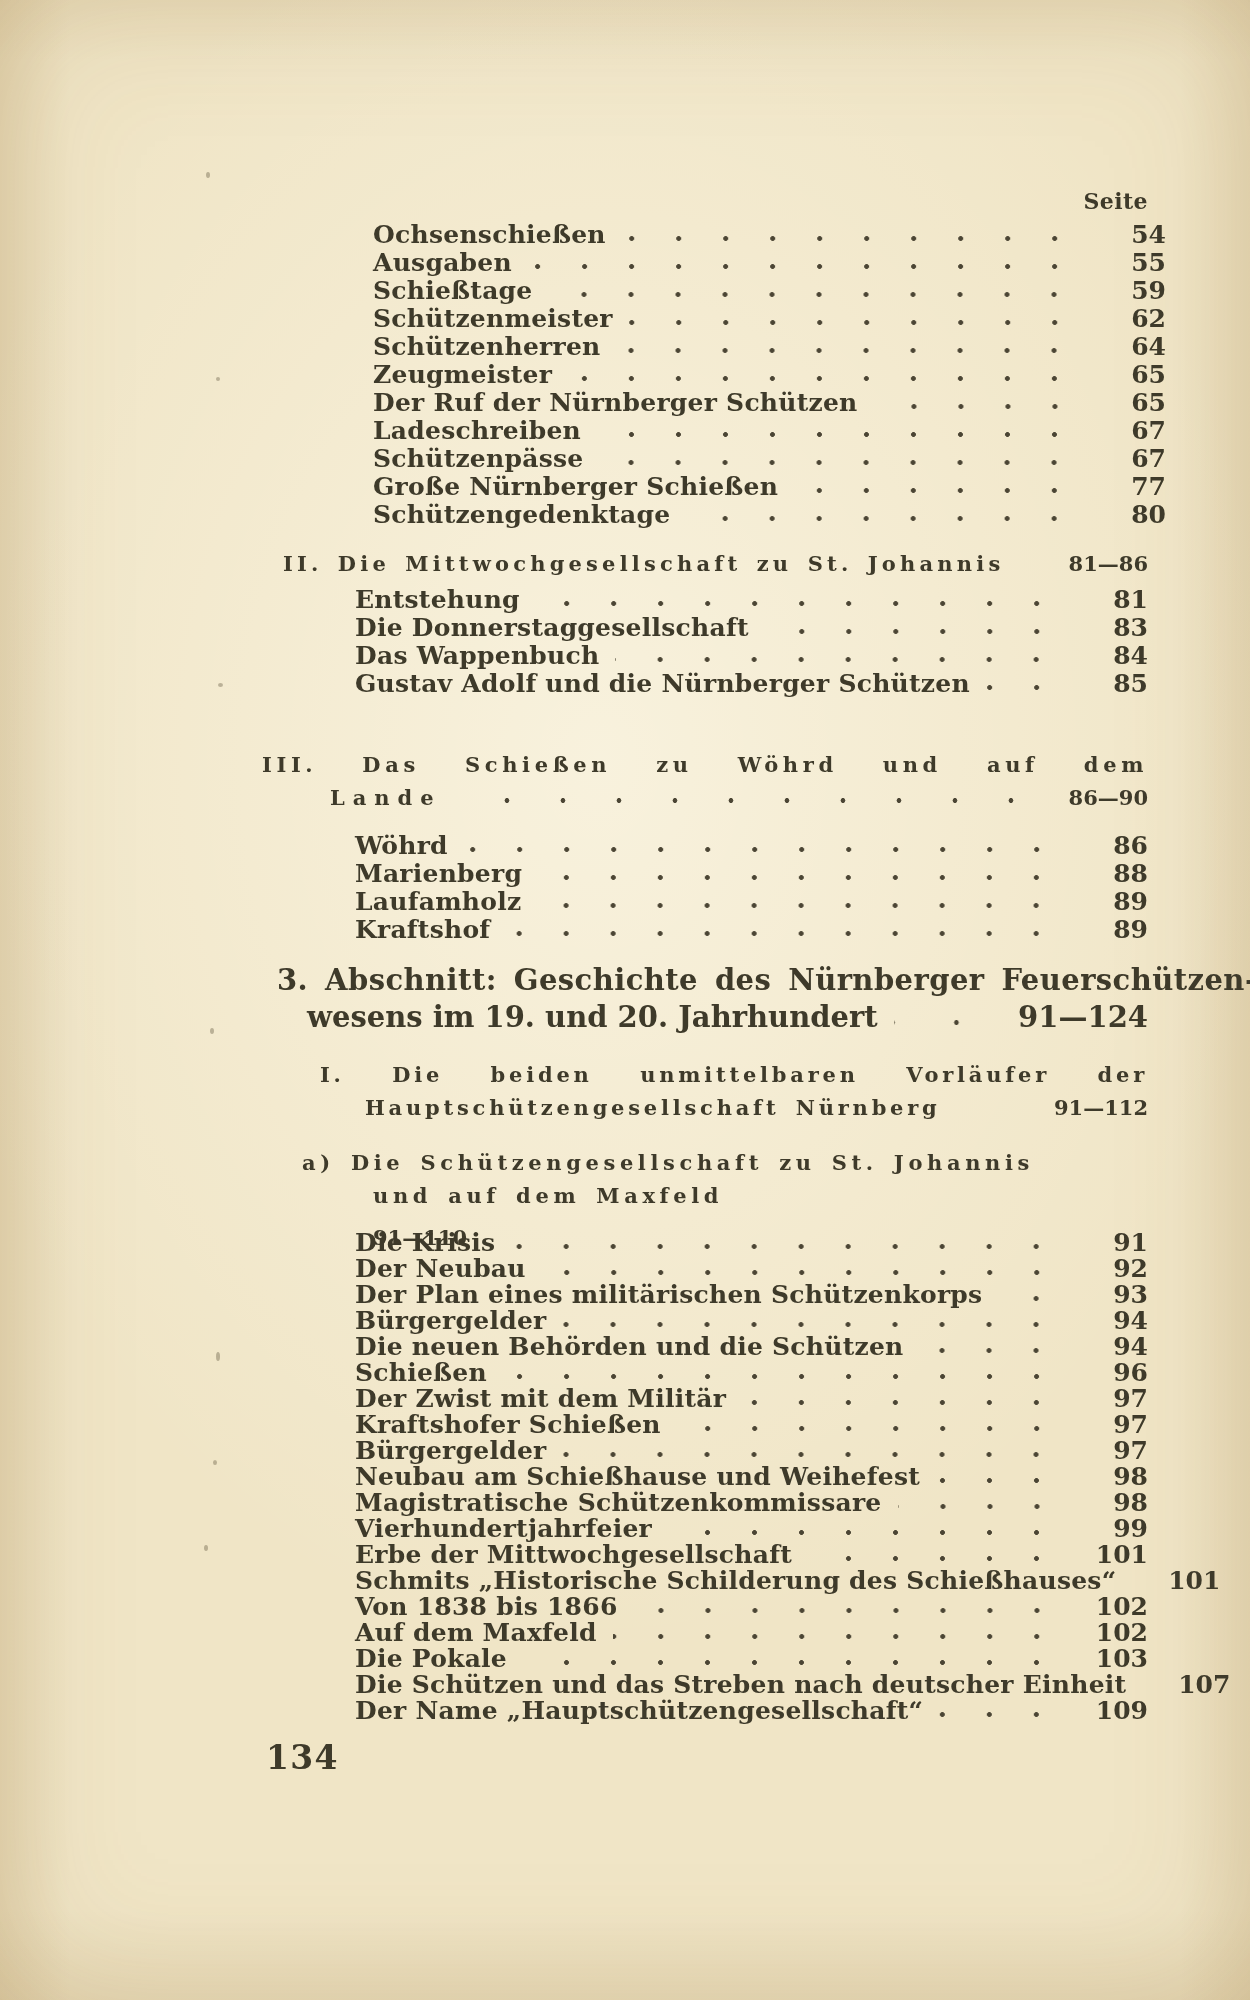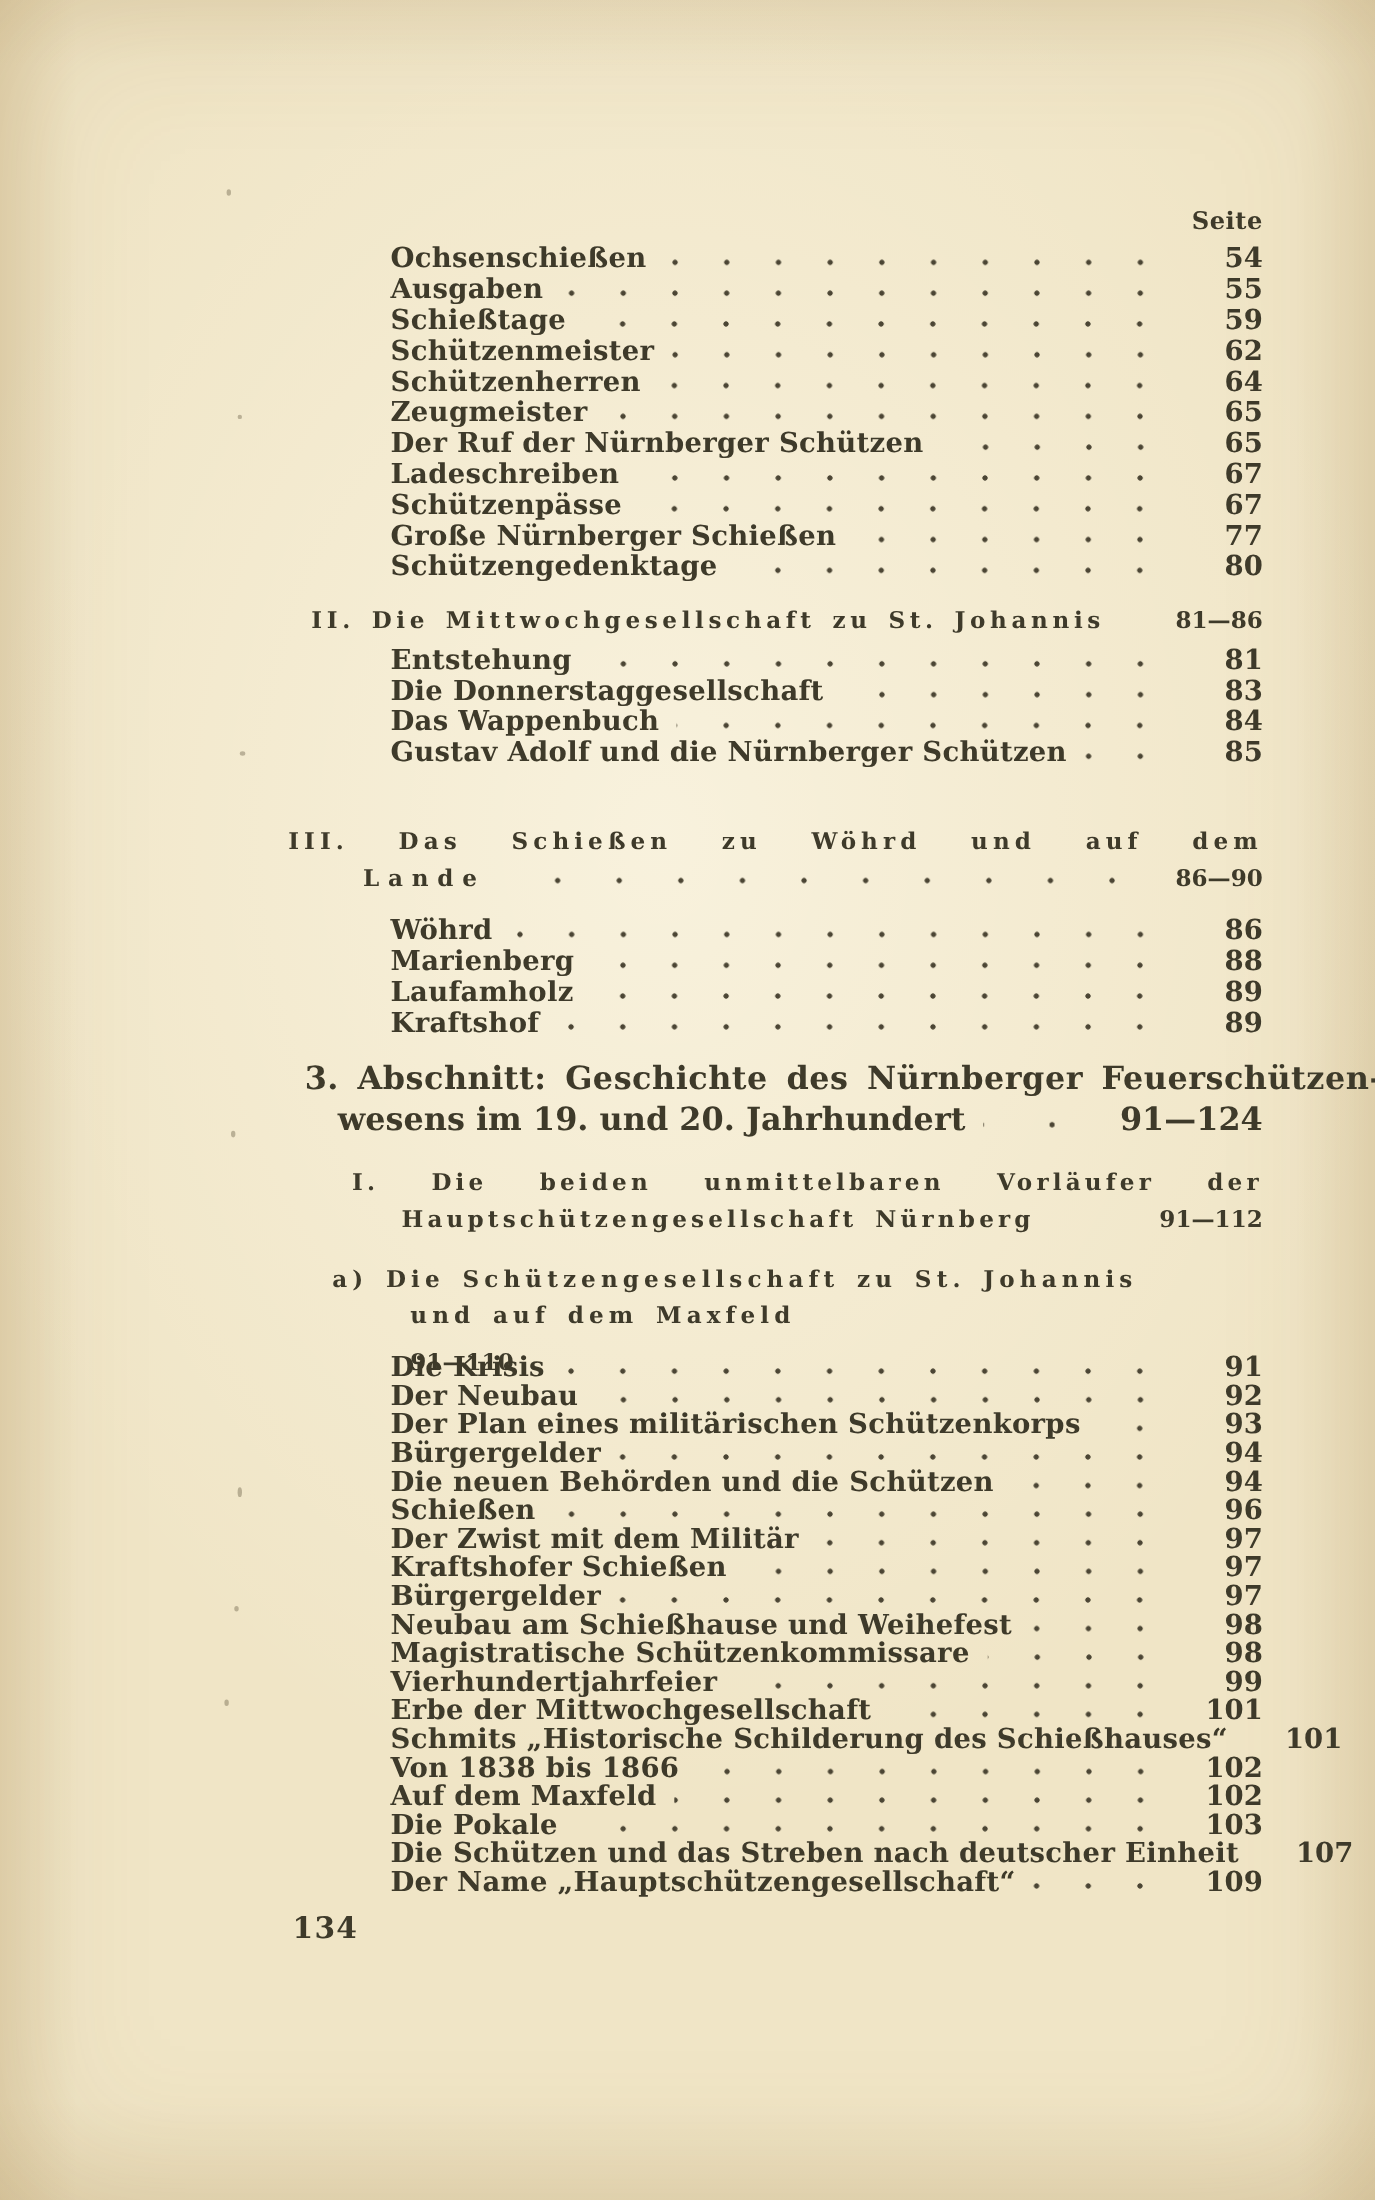--- a/index.html
+++ b/index.html
@@ -41,36 +41,36 @@
   .hflex{display:flex;align-items:baseline;justify-content:space-between;white-space:nowrap;}
   .hline{font-weight:bold;font-size:21px;line-height:33px;white-space:nowrap;}
   .sp2{letter-spacing:.20em;word-spacing:.18em;}
   .sp3{letter-spacing:.22em;word-spacing:.2em;}
   .spL{letter-spacing:.38em;}
   .just{text-align:justify;text-align-last:justify;}
   .hpage{font-weight:bold;letter-spacing:0;word-spacing:0;}
   #h2{top:547px;left:283px;width:865px;}
   #h3{top:748px;left:262px;width:886px;}
   #h3 .l2{padding-left:68px;}
-  #b1{top:220px;}
+  #b1{top:220px;margin-left:18px;}
   #b2{top:585px;}
   #b3{top:831px;}
   #b4{top:1228px;}
   
   #s3{top:962px;left:277px;width:871px;font-size:29px;line-height:37px;font-weight:bold;}
   #s3 .line1{letter-spacing:.015em;word-spacing:.22em;white-space:nowrap;text-align:justify;text-align-last:justify;}
   #s3 .l2{padding-left:30px;display:flex;align-items:baseline;white-space:nowrap;}
   
   #i1{top:1058px;left:320px;width:828px;}
   #i1 .l2{padding-left:45px;}
   #ia{top:1146px;left:302px;width:846px;}
   #ia .l2{padding-left:55px;flex-direction:column;}
   .sp18{letter-spacing:.18em;word-spacing:.25em;}
   
-  .folio{left:266px;top:1738px;font-size:27px;font-weight:bold;letter-spacing:.04em;}
+  .folio{left:266px;top:1738px;font-size:33px;font-weight:bold;letter-spacing:.04em;}
   
   .speck{position:absolute;background:rgba(95,85,60,.38);border-radius:50%;}
   .s1{left:206px;top:172px;width:4px;height:6px;}
   .s2{left:216px;top:377px;width:4px;height:4px;}
   .s3{left:218px;top:683px;width:5px;height:4px;}
   .s4{left:210px;top:1028px;width:4px;height:6px;}
   .s5{left:216px;top:1352px;width:4px;height:9px;}
   .s6{left:213px;top:1460px;width:4px;height:5px;}
   .s7{left:204px;top:1545px;width:4px;height:6px;}
 </style>

